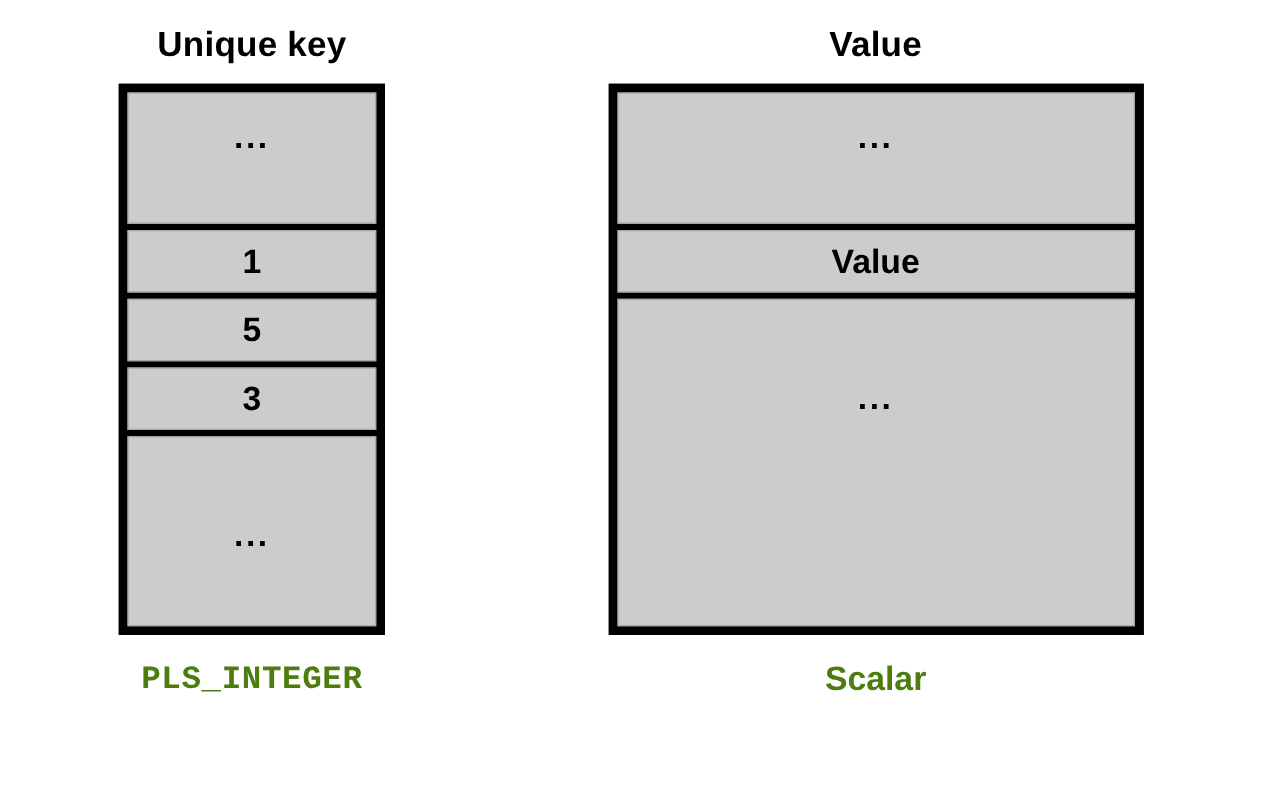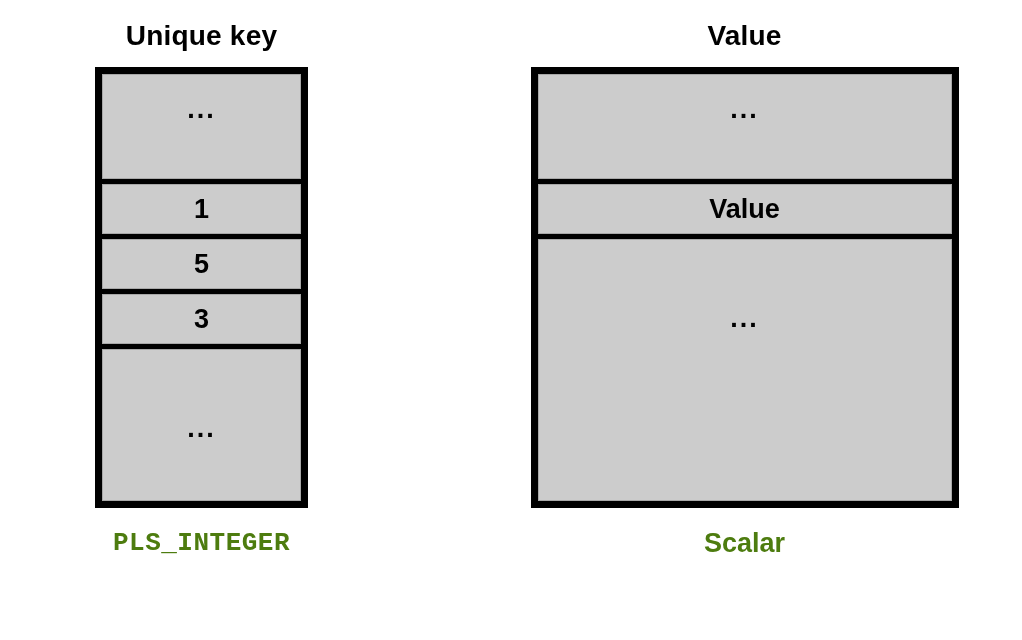--- a/index.html
+++ b/index.html
@@ -22,21 +22,21 @@
 
   
   .column {
     position: absolute;
     display: flex;
     flex-direction: column;
     align-items: center;
   }
 
   .column.left  { left: 55px;  top: 22px; width: 293px; }
-  .column.right { left: 490px; top: 22px; width: 509px; }
+  .column.right { left: 446px; top: 22px; width: 509px; }
 
   
   .col-header {
     font-size: 28px;
     font-weight: bold;
     color: #000000;
     letter-spacing: 0.2px;
     line-height: 1;
     margin-bottom: 17px;
     white-space: nowrap;

